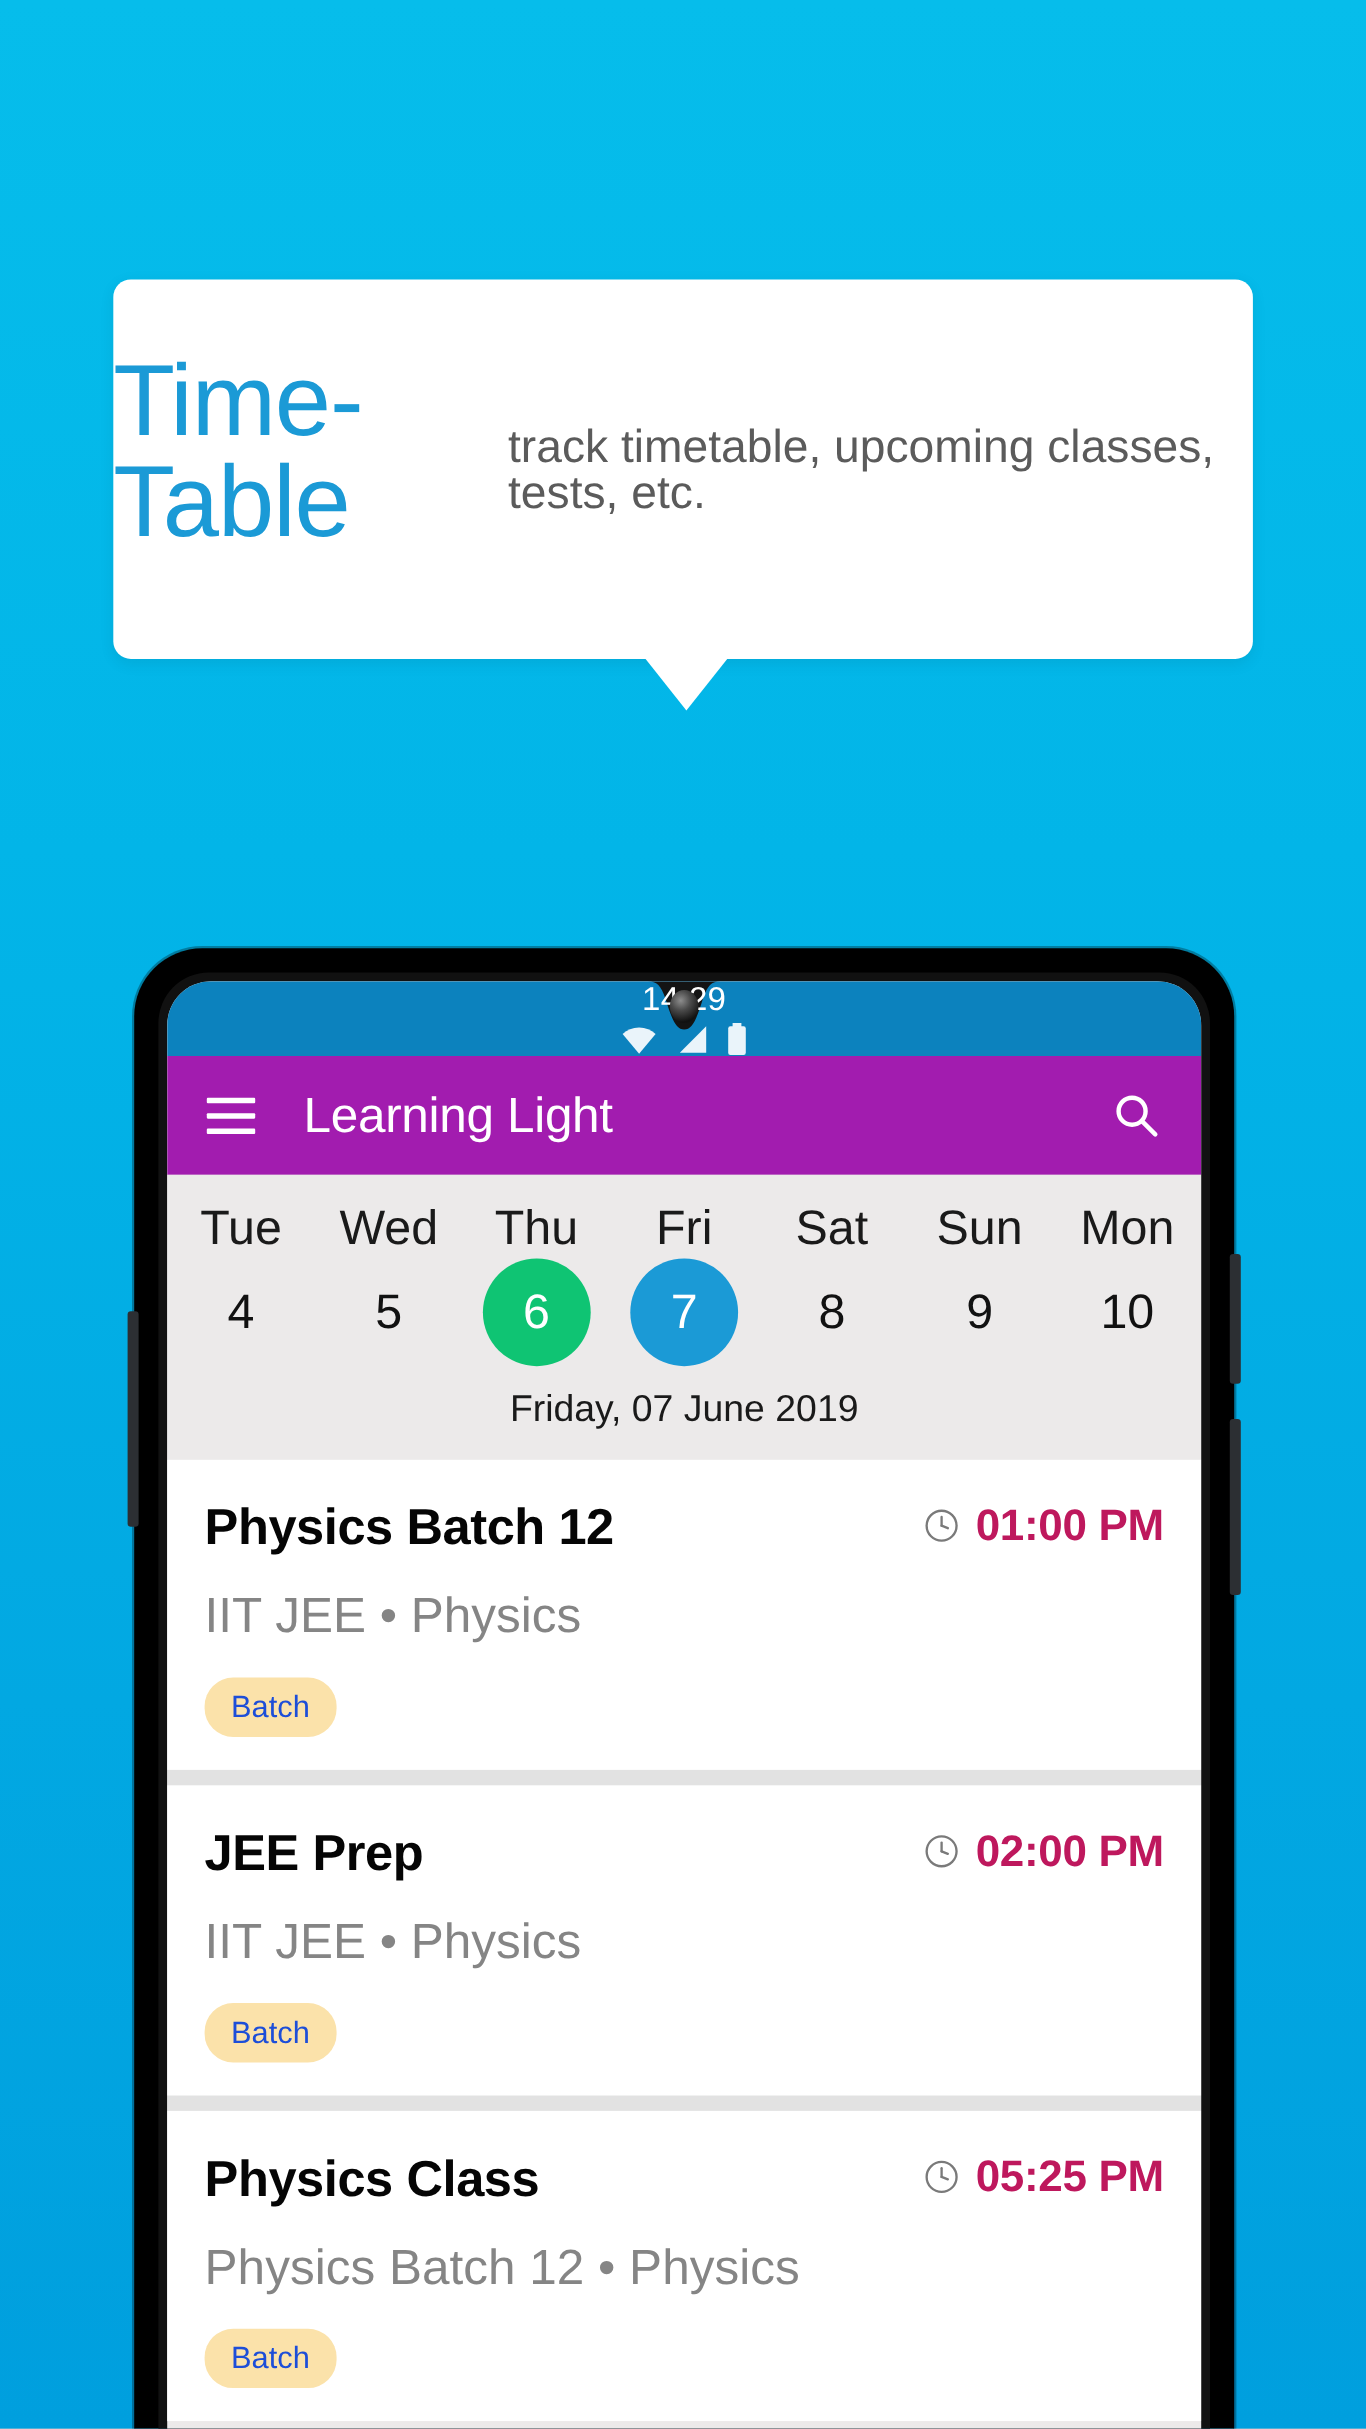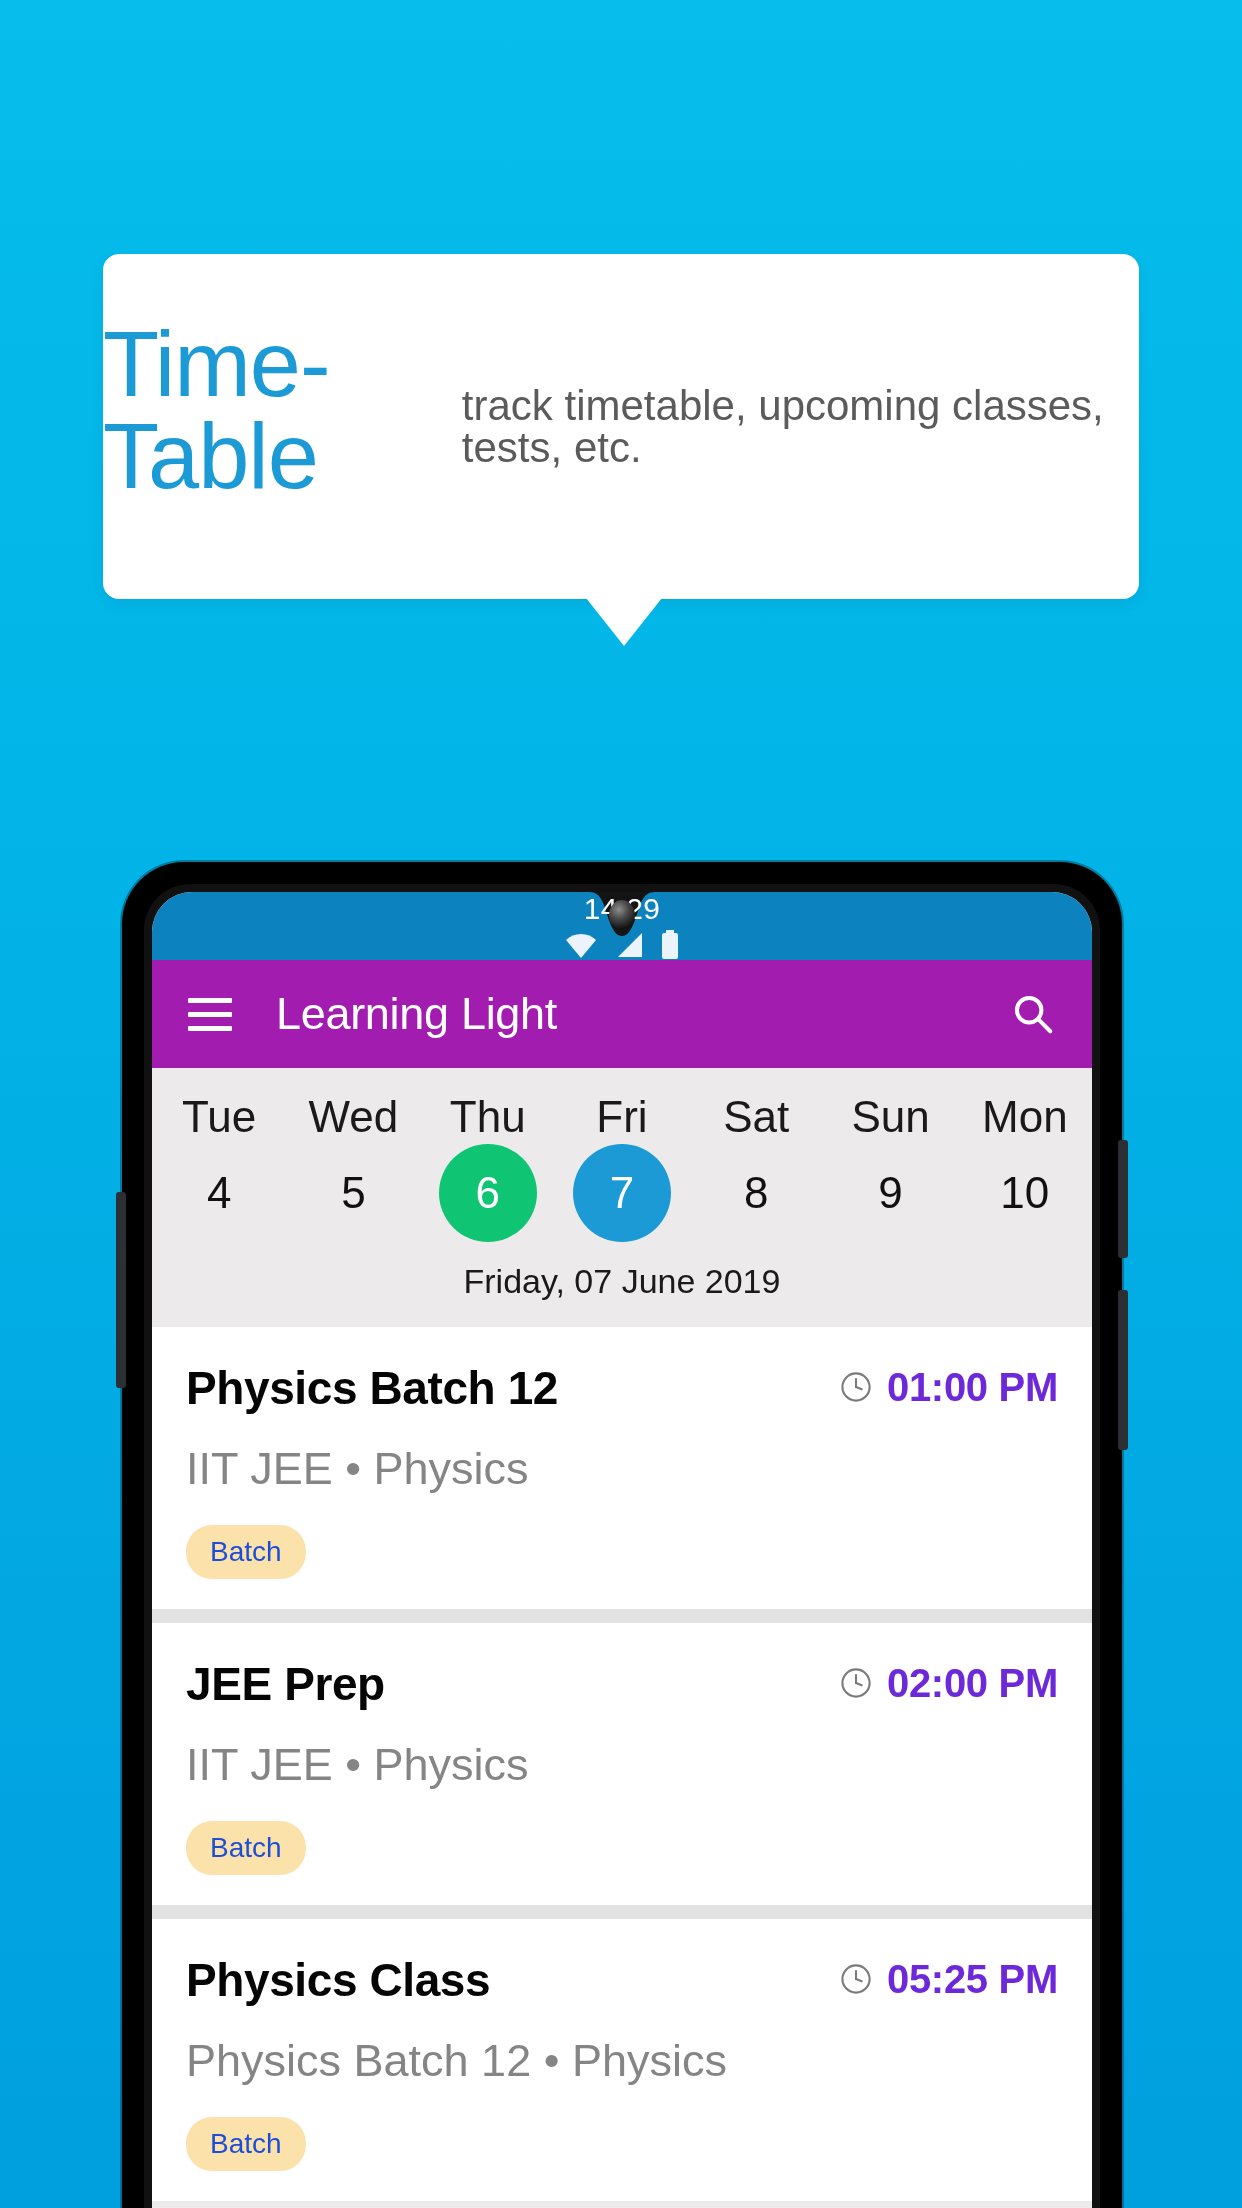--- a/index.html
+++ b/index.html
@@ -273,21 +273,21 @@
   .card-time-wrap {
     display: flex;
     align-items: center;
     gap: 14px;
   }
   .clock-icon { width: 34px; height: 34px; flex: none; }
   .card-time {
     font-family: "Liberation Sans", sans-serif;
     font-size: 40px;
     font-weight: 700;
-    color: #6d28d9;
+    color: #be185d;
     letter-spacing: -0.3px;
   }
   .card-sub {
     font-family: "Liberation Sans", sans-serif;
     font-size: 45px;
     color: #858585;
     margin-top: 28px;
   }
   .badge {
     display: inline-block;

